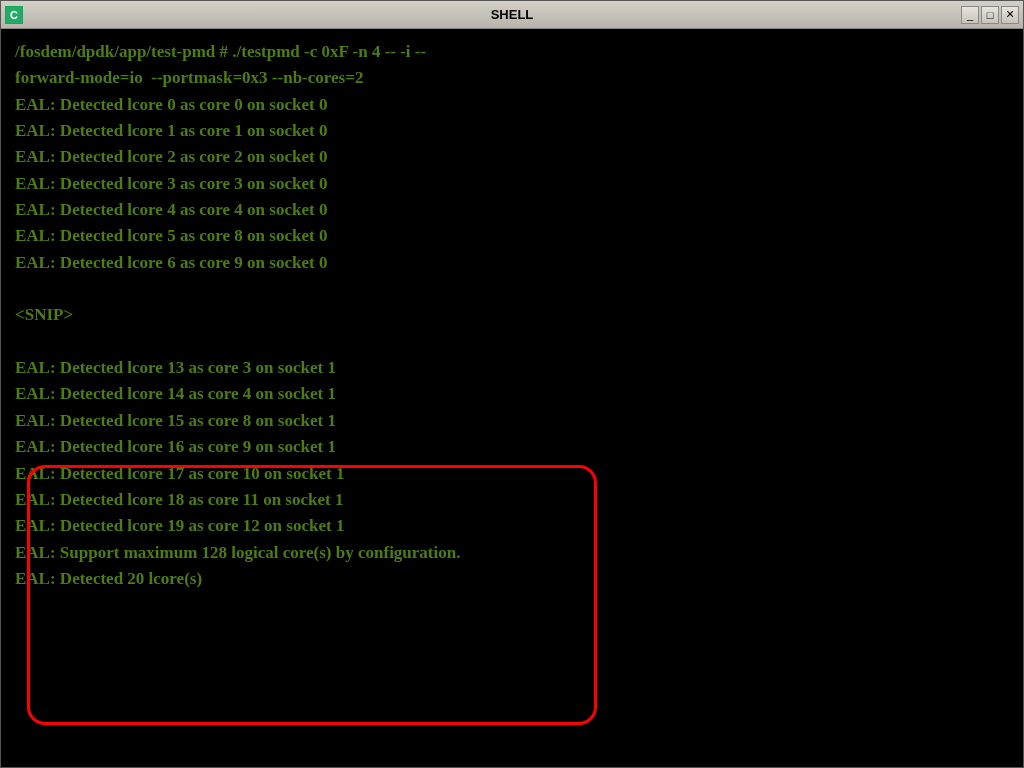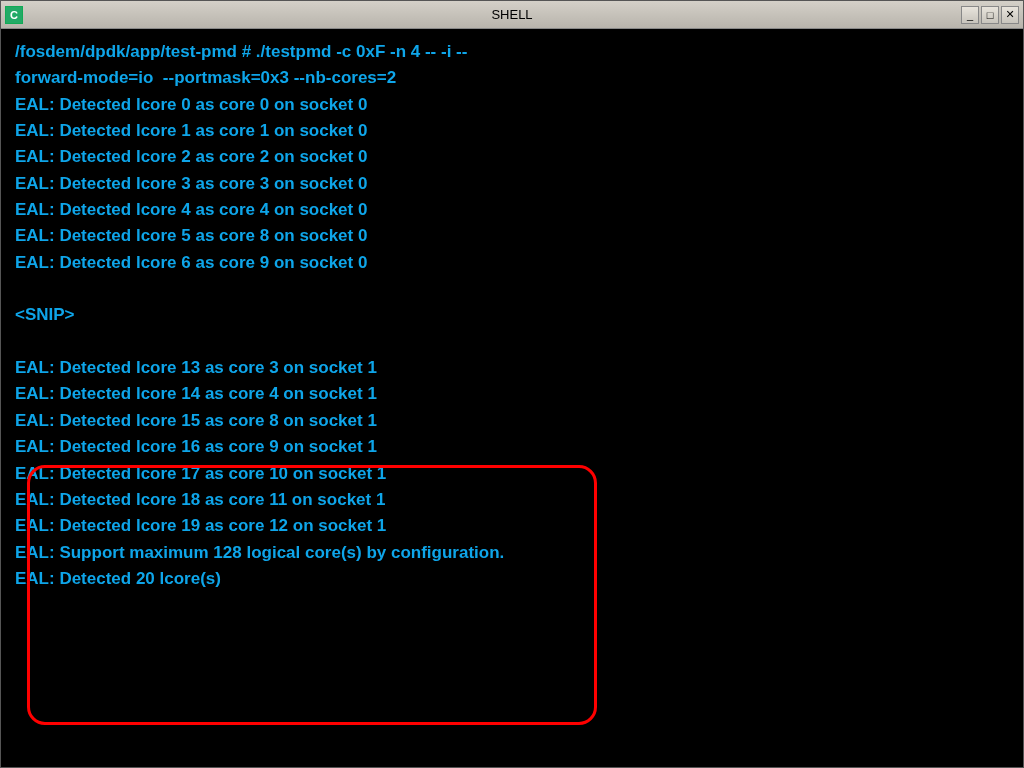--- a/index.html
+++ b/index.html
@@ -49,21 +49,21 @@
       display: flex;
       align-items: center;
       justify-content: center;
       font-size: 11px;
       font-weight: bold;
       color: white;
     }
 
     .title-bar-text {
       font-size: 13px;
-      font-weight: normal;
+      font-weight: bold;
       color: #000;
       flex: 1;
       text-align: center;
       position: absolute;
       left: 50%;
       transform: translateX(-50%);
     }
 
     .title-bar-buttons {
       display: flex;
@@ -85,24 +85,24 @@
 
     .terminal {
       background: #000000;
       flex: 1;
       padding: 10px 14px;
       overflow: hidden;
       position: relative;
     }
 
     .term-content {
-      font-family: Liberation Sans, sans-serif;
+      font-family: Liberation Serif, serif;
       font-size: 17px;
       font-weight: bold;
-      color: #0ea5e9;
+      color: #4d7c0f;
       line-height: 1.55;
       white-space: pre;
     }
 
     .highlight-box {
       position: absolute;
       border: 3px solid #ff0000;
       border-radius: 18px;
       pointer-events: none;
     }

